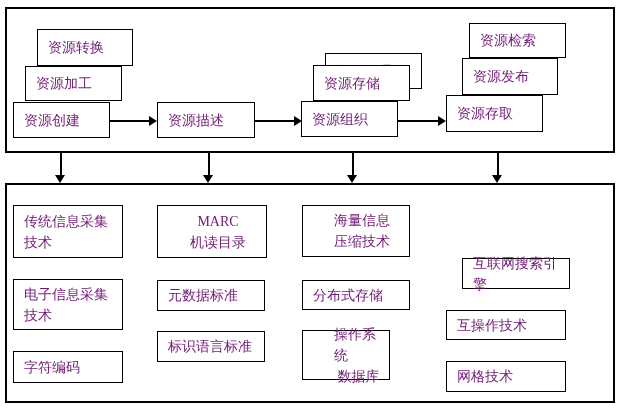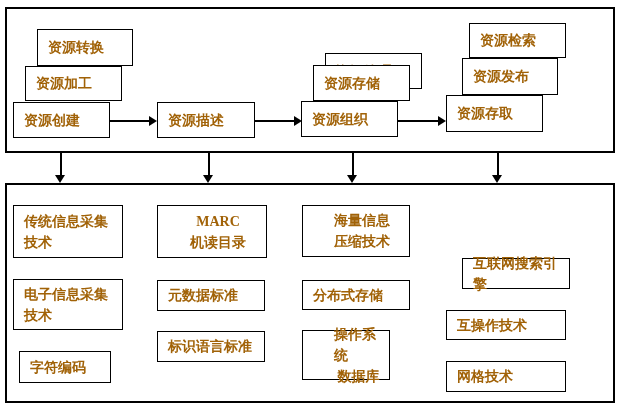--- a/index.html
+++ b/index.html
@@ -6,23 +6,22 @@
     margin: 0;
     padding: 0;
     background: #ffffff;
   }
   #stage {
     position: relative;
     width: 624px;
     height: 410px;
     background: #ffffff;
     font-family: "Liberation Serif", "DejaVu Serif", serif;
-    color: #a16207;
+    color: #701a75;
     overflow: hidden;
-    font-weight: bold;
   }
   .outer {
     position: absolute;
     box-sizing: border-box;
     border: 2px solid #000000;
     background: #ffffff;
     z-index: 0;
   }
   .node {
     position: absolute;
@@ -83,21 +82,21 @@
   .n-describe { left: 157px; top: 102px; width: 98px; height: 36px; }
   .n-manage   { left: 325px; top: 28px;  width: 97px; height: 36px; margin-top: 25px; }
   .n-store    { left: 313px; top: 65px;  width: 97px; height: 36px; }
   .n-organize { left: 301px; top: 101px; width: 97px; height: 36px; }
   .n-retrieve { left: 469px; top: 23px;  width: 97px; height: 35px; }
   .n-publish  { left: 462px; top: 58px;  width: 96px; height: 37px; }
   .n-access   { left: 446px; top: 95px;  width: 97px; height: 37px; }
   
   .n-b11 { left: 13px;  top: 205px; width: 110px; height: 53px; }
   .n-b12 { left: 13px;  top: 279px; width: 110px; height: 51px; }
-  .n-b13 { left: 19px;  top: 351px; width: 92px; height: 32px; }
+  .n-b13 { left: 13px;  top: 351px; width: 110px; height: 32px; }
   .n-b21 { left: 157px; top: 205px; width: 110px; height: 53px; }
   .n-b22 { left: 157px; top: 280px; width: 108px; height: 31px; }
   .n-b23 { left: 157px; top: 331px; width: 108px; height: 31px; }
   .n-b31 { left: 302px; top: 205px; width: 108px; height: 52px; }
   .n-b32 { left: 302px; top: 280px; width: 108px; height: 30px; }
   .n-b33 { left: 302px; top: 330px; width: 88px; height: 50px; }
   .n-b41 { left: 446px; top: 205px; width: 120px; height: 32px; }
   .n-b42 { left: 462px; top: 258px; width: 108px; height: 31px; }
   .n-b43 { left: 446px; top: 310px; width: 120px; height: 30px; }
   .n-b44 { left: 446px; top: 361px; width: 120px; height: 31px; }

